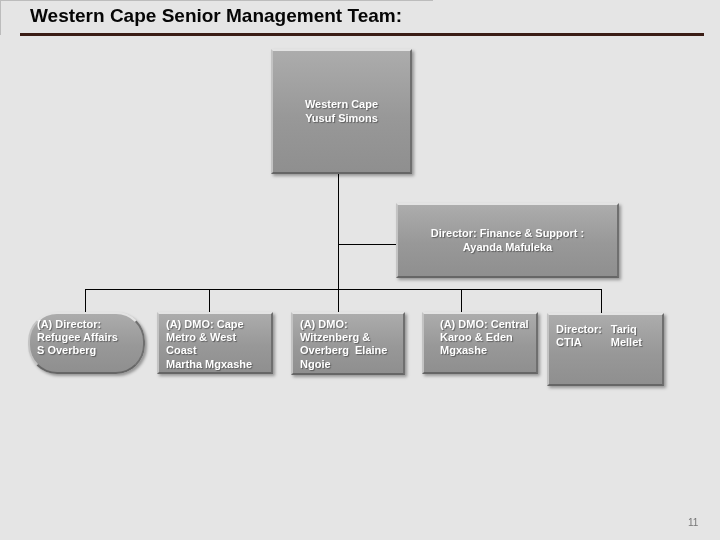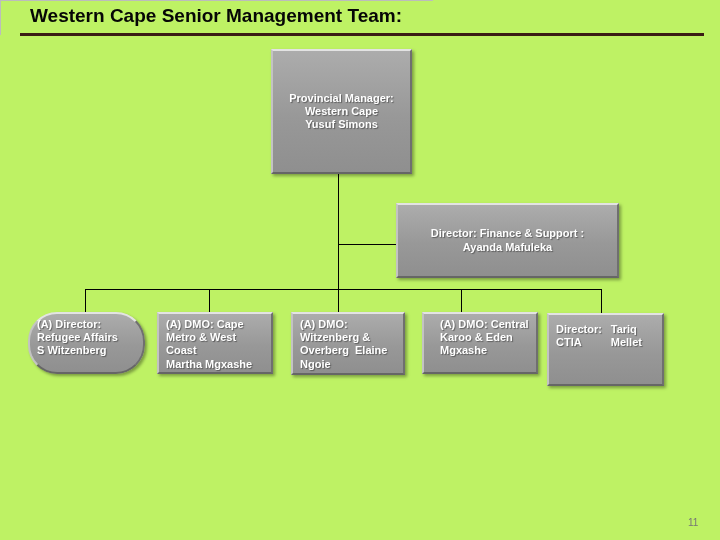--- a/index.html
+++ b/index.html
@@ -1,17 +1,17 @@
 <!DOCTYPE html>
 <html><head>
 <meta charset="utf-8">
 <style>
   html, body { margin:0; padding:0; background:#ffffff; }
   .slide {
-    position:relative; width:720px; height:540px; background:#bef264;
+    position:relative; width:720px; height:540px; background:#e5e5e5;
     font-family:"Liberation Sans", sans-serif; overflow:hidden;
   }
   .frame-top  { position:absolute; left:0; top:0; width:433px; height:1px; background:#bcbcbc; }
   .frame-left { position:absolute; left:0; top:0; width:1px; height:35px; background:#bcbcbc; }
 
   .slide-title {
     position:absolute; left:30px; top:5px; font-size:19px; font-weight:bold;
     color:#060606; letter-spacing:0; white-space:nowrap;
   }
   .title-rule { position:absolute; left:20px; top:33px; width:684px; height:3px; background:#3a1d15; }
@@ -63,34 +63,33 @@
 
     <div class="conn" id="conn-v-main"></div>
     <div class="conn" id="conn-h-fin"></div>
     <div class="conn" id="conn-h-bottom"></div>
     <div class="conn" id="conn-d1"></div>
     <div class="conn" id="conn-d2"></div>
     <div class="conn" id="conn-d4"></div>
     <div class="conn" id="conn-d5"></div>
 
     <div class="obox center-txt" id="box-pm">
-      <div class="box-line">Provincial Manager:</div>
       <div class="box-line">Western Cape</div>
       <div class="box-line">Yusuf Simons</div>
     </div>
 
     <div class="obox center-txt" id="box-fin">
       <div class="box-line">Director: Finance &amp; Support :</div>
       <div class="box-line">Ayanda Mafuleka</div>
     </div>
 
     <div class="obox left-txt" id="box-ra">
       <div class="box-line">(A) Director:</div>
       <div class="box-line">Refugee Affairs</div>
-      <div class="box-line">S Witzenberg</div>
+      <div class="box-line">S Overberg</div>
     </div>
 
     <div class="obox left-txt" id="box-cm">
       <div class="box-line">(A) DMO: Cape</div>
       <div class="box-line">Metro &amp; West</div>
       <div class="box-line">Coast</div>
       <div class="box-line">Martha Mgxashe</div>
     </div>
 
     <div class="obox left-txt" id="box-wo">

